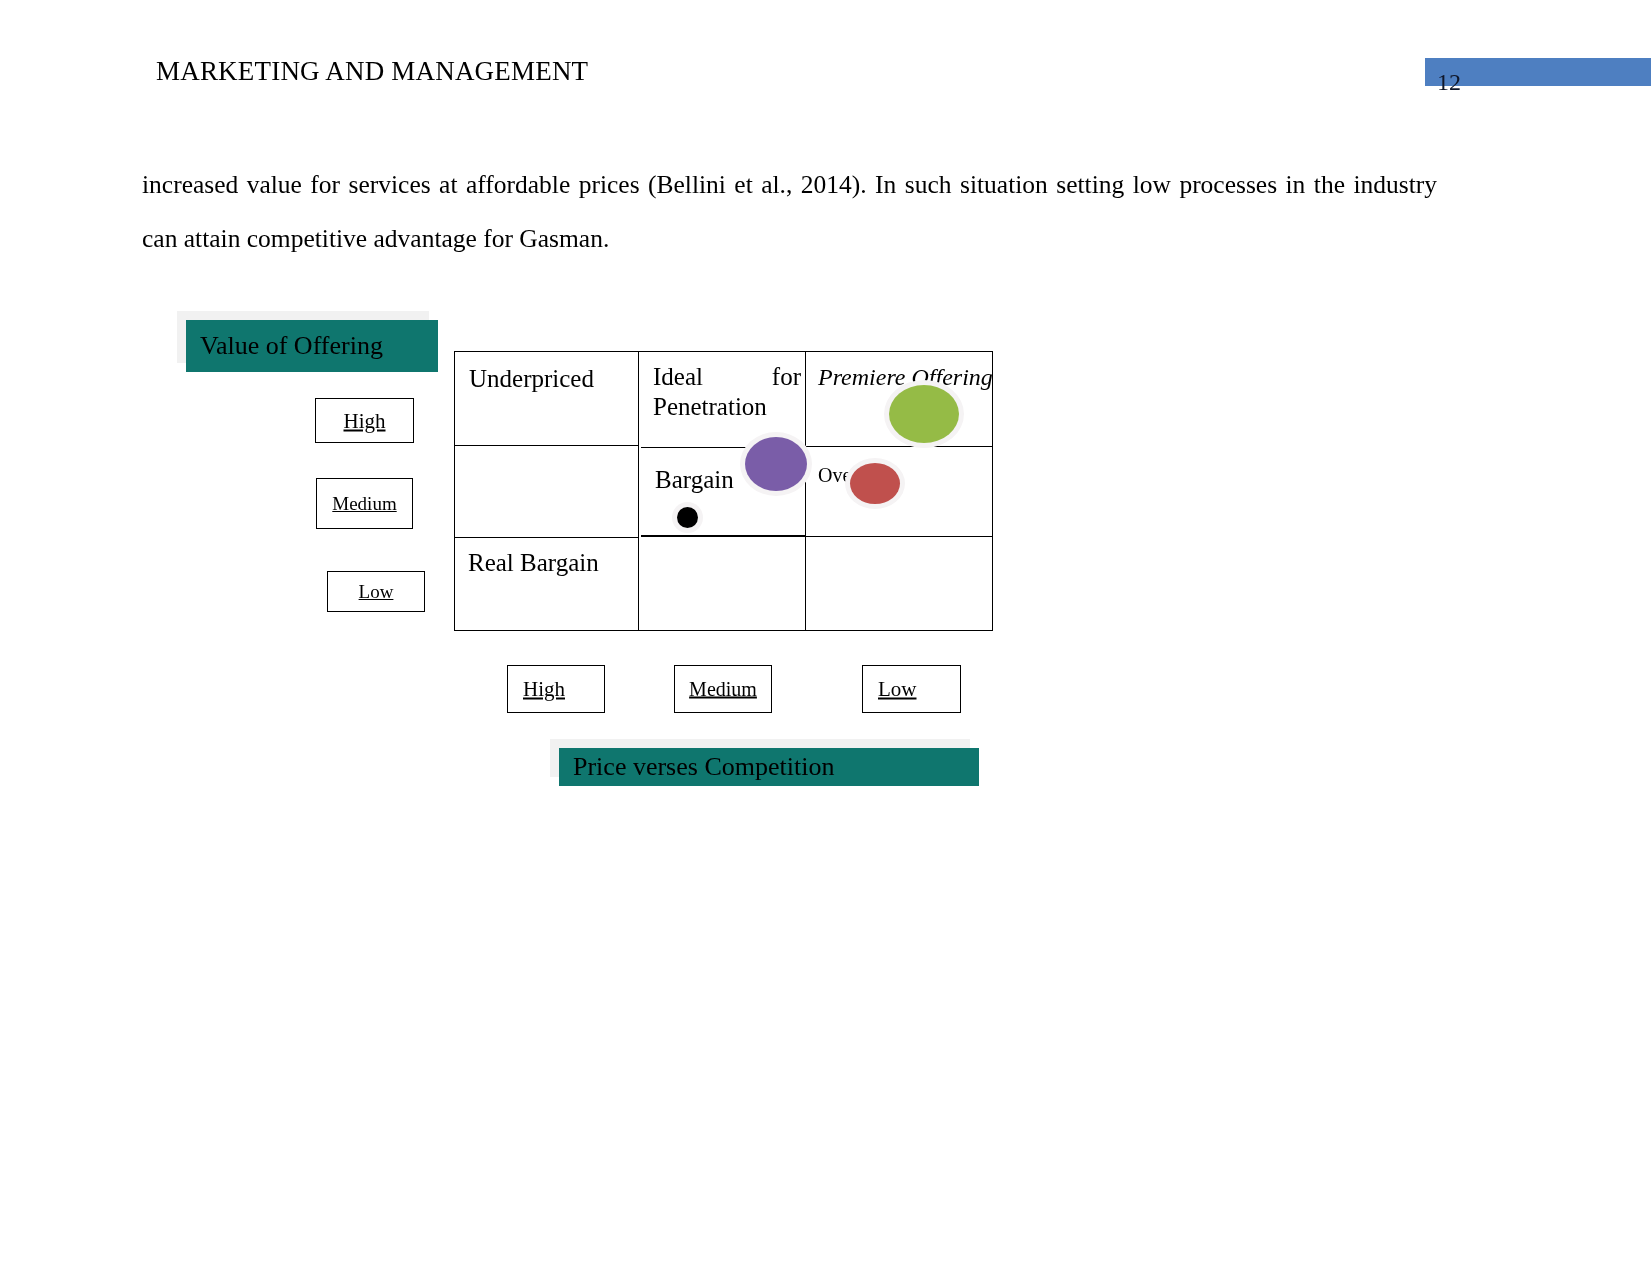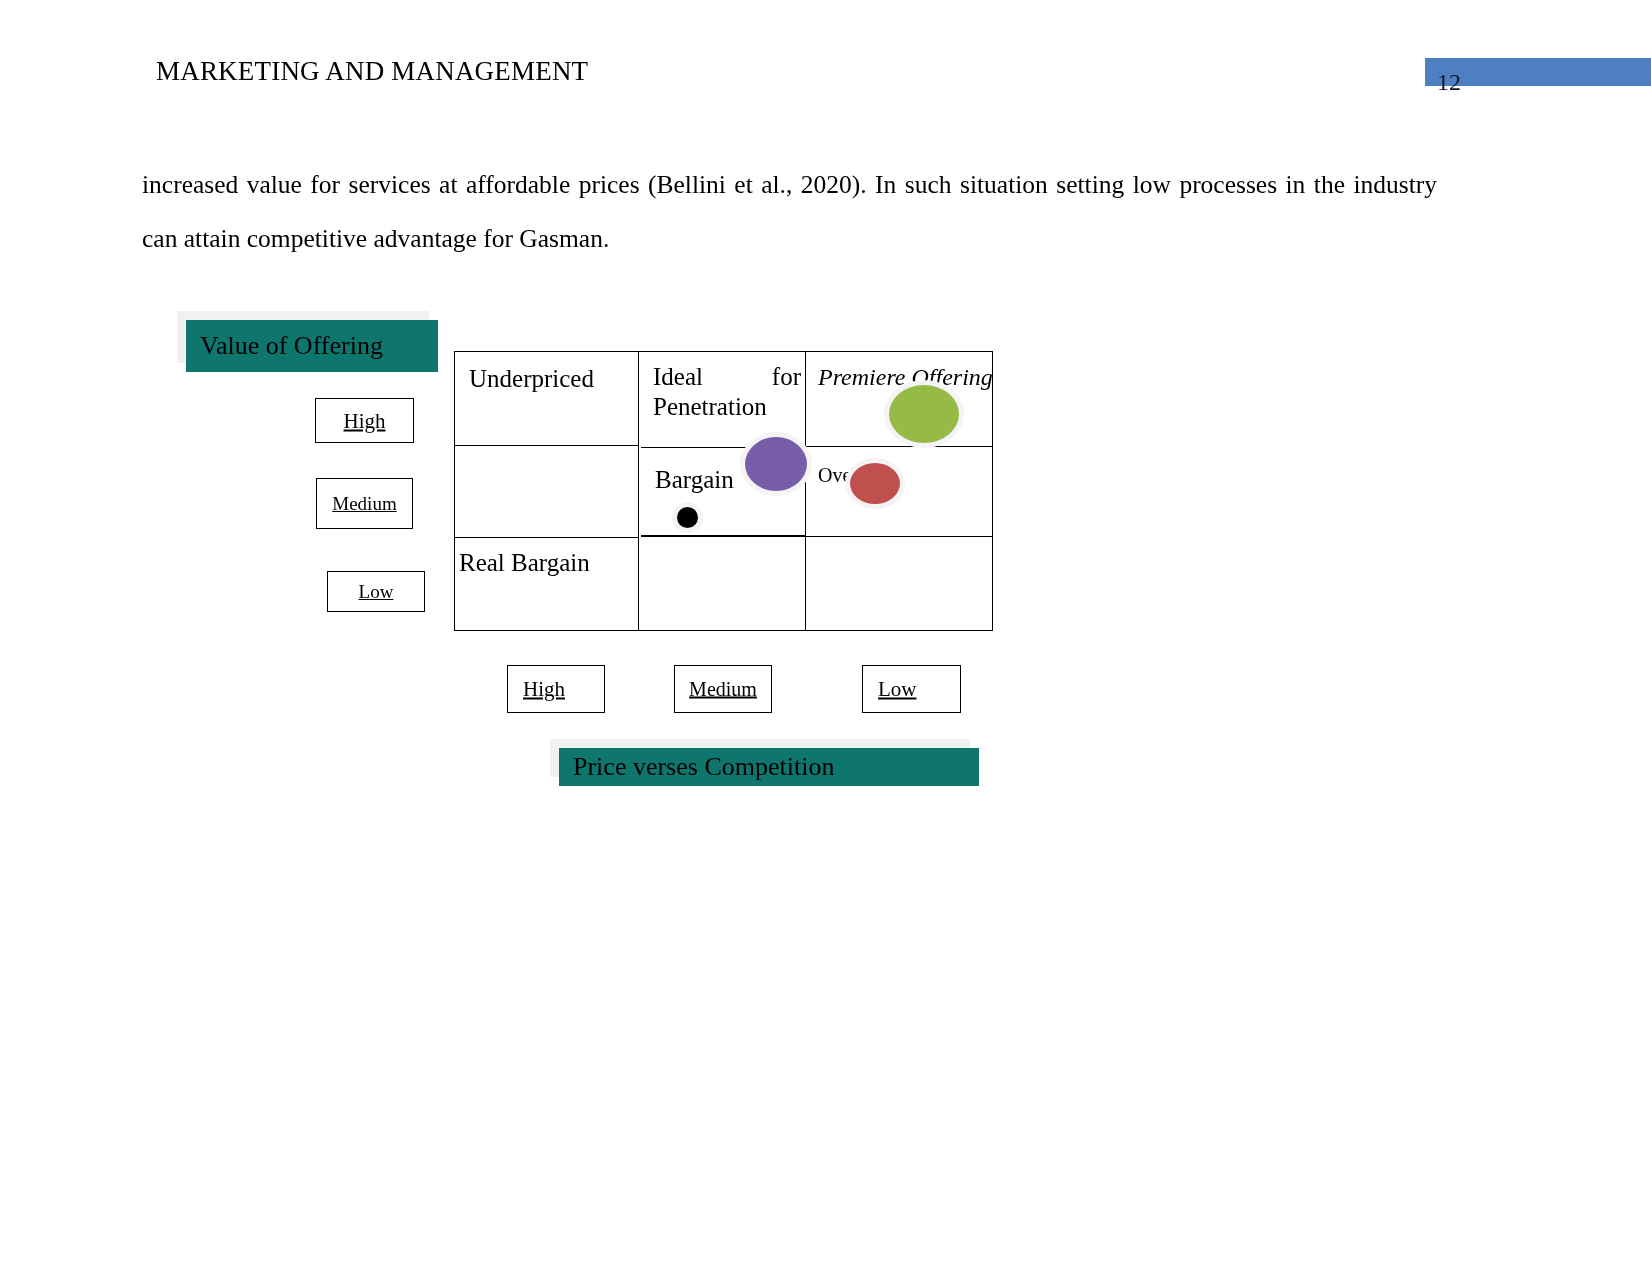--- a/index.html
+++ b/index.html
@@ -160,21 +160,21 @@
   #cell-real-bargain {
     left: 0; top: 94px; width: 185px; height: 92px;
     border: 1.4px solid #000000;
     border-bottom: none;
   }
   #cell-cheap-goods {
     left: 0; top: 186px; width: 185px; height: 94px;
     border: 1.4px solid #000000;
   }
   #cell-underpriced .cell-label  { left: 14px; top: 12px; }
-  #cell-real-bargain .cell-label { left: 4px; top: 102px; text-align: right; }
+  #cell-real-bargain .cell-label { left: 13px; top: 102px; text-align: right; }
   #cell-cheap-goods  .cell-label { left: 14px; top: 12px; }
 
   
   #cell-ideal-penetration {
     left: 185px; top: 0; width: 167px; height: 96px;
     border-top: 1.4px solid #000000;
     border-right: 1.4px solid #000000;
   }
   #cell-ideal-penetration .cell-label {
     left: 14px; top: 10px;
@@ -248,21 +248,21 @@
 <body>
 
 <div id="doc-header">
   <div id="header-title">MARKETING AND MANAGEMENT</div>
 
   <div id="page-number-badge">
     <span id="page-number-value">12</span>
   </div>
 </div>
 
-<p id="body-paragraph">increased value for services at affordable prices (Bellini et al., 2020). In such situation setting low processes in the industry can attain competitive advantage for Gasman.</p>
+<p id="body-paragraph">increased value for services at affordable prices (Bellini et al., 2014). In such situation setting low processes in the industry can attain competitive advantage for Gasman.</p>
 
 <div id="figure-area">
 
   <div class="banner" id="banner-value-of-offering">
     <span class="banner-label">Value of Offering</span>
   </div>
 
   <div class="axis-box" id="axis-y-high">
     <span class="axis-box-label">High</span>
   </div>

